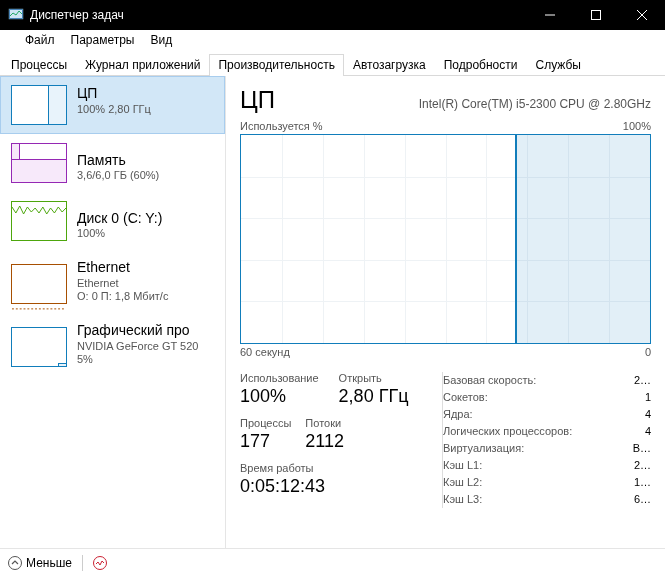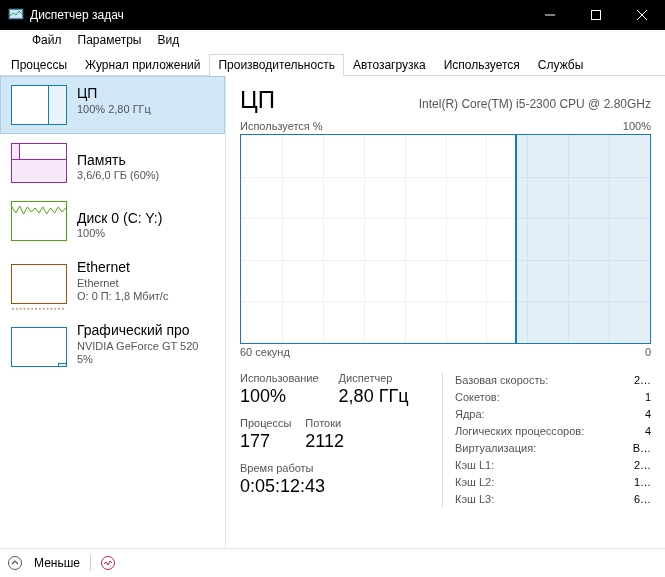--- a/index.html
+++ b/index.html
@@ -6,21 +6,21 @@
   body { width: 665px; height: 577px; background: #fff; overflow: hidden; font-size: 12px; color: #000; }
 
   
   .titlebar { height: 30px; background: #000; color: #fff; display: flex; align-items: center; padding: 0 0 0 8px; }
   .titlebar .icon { width: 16px; height: 16px; margin-right: 6px; }
   .titlebar .title { font-size: 12px; flex: 1; }
   .titlebar .winbtn { width: 46px; height: 30px; display: flex; align-items: center; justify-content: center; color: #fff; }
   .titlebar .winbtn svg { width: 10px; height: 10px; }
 
   
-  .menubar { height: 20px; display: flex; align-items: center; padding: 2px 24px; gap: 0; font-size: 12px; background: #fff; }
+  .menubar { height: 20px; display: flex; align-items: center; padding: 2px 17px; gap: 0; font-size: 12px; background: #fff; }
   .menubar .item { padding: 2px 8px; cursor: default; }
 
   
   .tabs { display: flex; border-bottom: 1px solid #d9d9d9; margin-top: 3px; font-size: 12px; padding-left: 2px; }
   .tabs .tab { padding: 3px 8px 4px; border: 1px solid transparent; border-bottom: none; margin-right: 0; cursor: default; position: relative; top: 1px; }
   .tabs .tab.active { border-color: #d9d9d9; background: #fff; }
 
   
   .content { display: flex; height: 475px; }
 
@@ -58,33 +58,33 @@
   .cpu-graph { width: 100%; height: 210px; border: 1px solid #117dbb; position: relative; background: #fff; }
   .cpu-graph .grid-v, .cpu-graph .grid-h { position:absolute; background: #eef2f5; }
   .cpu-graph .grid-v { top:0; bottom:0; width:1px; }
   .cpu-graph .grid-h { left:0; right:0; height:1px; }
   .cpu-graph .usage { position:absolute; right:0; top:0; bottom:0; width:33%; background: rgba(17,125,187,0.12); border-left: 1px solid #117dbb; }
   .cpu-graph .usage::before { content:""; position:absolute; left:-1px; top:0; width:2px; height:100%; background:#117dbb; }
   .graph-bottom-labels { display:flex; justify-content: space-between; font-size: 11px; color:#555; margin-top: 2px; }
 
   .stats { display: flex; margin-top: 14px; gap: 0; }
   .stats-left { width: 202px; }
-  .stats-right { flex: 1; border-left: 1px solid #ddd; padding-left: 12px; }
+  .stats-right { flex: 1; border-left: 1px solid #ddd; }
 
   .stat-row { display:flex; }
   .stat-block { margin-right: 20px; margin-bottom: 10px; }
   .stat-label { font-size: 11px; color: #555; margin-bottom: 2px; }
   .stat-value { font-size: 18px; font-weight: 400; color: #000; }
 
   .info-row { display: flex; justify-content: space-between; font-size: 11px; color: #555; line-height: 1.55; }
   .info-row .val { color: #000; padding-left: 6px; }
 
   
   .statusbar { position: absolute; bottom: 0; left:0; right:0; height: 29px; border-top: 1px solid #e5e5e5; display:flex; align-items:center; padding: 0 8px; gap: 6px; font-size: 12px; background: #fff; }
-  .statusbar .less { display:flex; align-items:center; gap:12px; cursor: default; }
+  .statusbar .less { display:flex; align-items:center; gap:4px; cursor: default; }
   .statusbar .sep { width:1px; height:16px; background:#ccc; margin: 0 4px; }
   .statusbar .link { color:#0066cc; display:flex; align-items:center; gap:4px; cursor: default; }
   .circ { width:14px; height:14px; border:1.5px solid; border-radius:50%; display:flex; align-items:center; justify-content:center; font-size:9px; }
 </style>
 </head>
 <body>
 
 <div class="titlebar">
   <span class="icon">
     <svg viewBox="0 0 16 16">
@@ -116,21 +116,21 @@
   <div class="item">Файл</div>
   <div class="item">Параметры</div>
   <div class="item">Вид</div>
 </div>
 
 <div class="tabs">
   <div class="tab">Процессы</div>
   <div class="tab">Журнал приложений</div>
   <div class="tab active">Производительность</div>
   <div class="tab">Автозагрузка</div>
-  <div class="tab">Используется</div>
+  <div class="tab">Подробности</div>
   <div class="tab">Службы</div>
 </div>
 
 <div class="content">
 
   <div class="sidebar">
 
     <div class="side-item selected">
       <div class="side-thumb cpu">
           <div class="fill-cpu"></div>
@@ -224,21 +224,21 @@
     </div>
 
     <div class="stats">
       <div class="stats-left">
         <div class="stat-row">
           <div class="stat-block">
             <div class="stat-label">Использование</div>
             <div class="stat-value">100%</div>
           </div>
           <div class="stat-block">
-            <div class="stat-label">Диспетчер</div>
+            <div class="stat-label">Открыть</div>
             <div class="stat-value">2,80 ГГц</div>
           </div>
         </div>
         <div class="stat-row">
           <div class="stat-block" style="margin-right:14px">
             <div class="stat-label">Процессы</div>
             <div class="stat-value">177</div>
           </div>
           <div class="stat-block" style="margin-right:14px">
             <div class="stat-label">Потоки</div>

